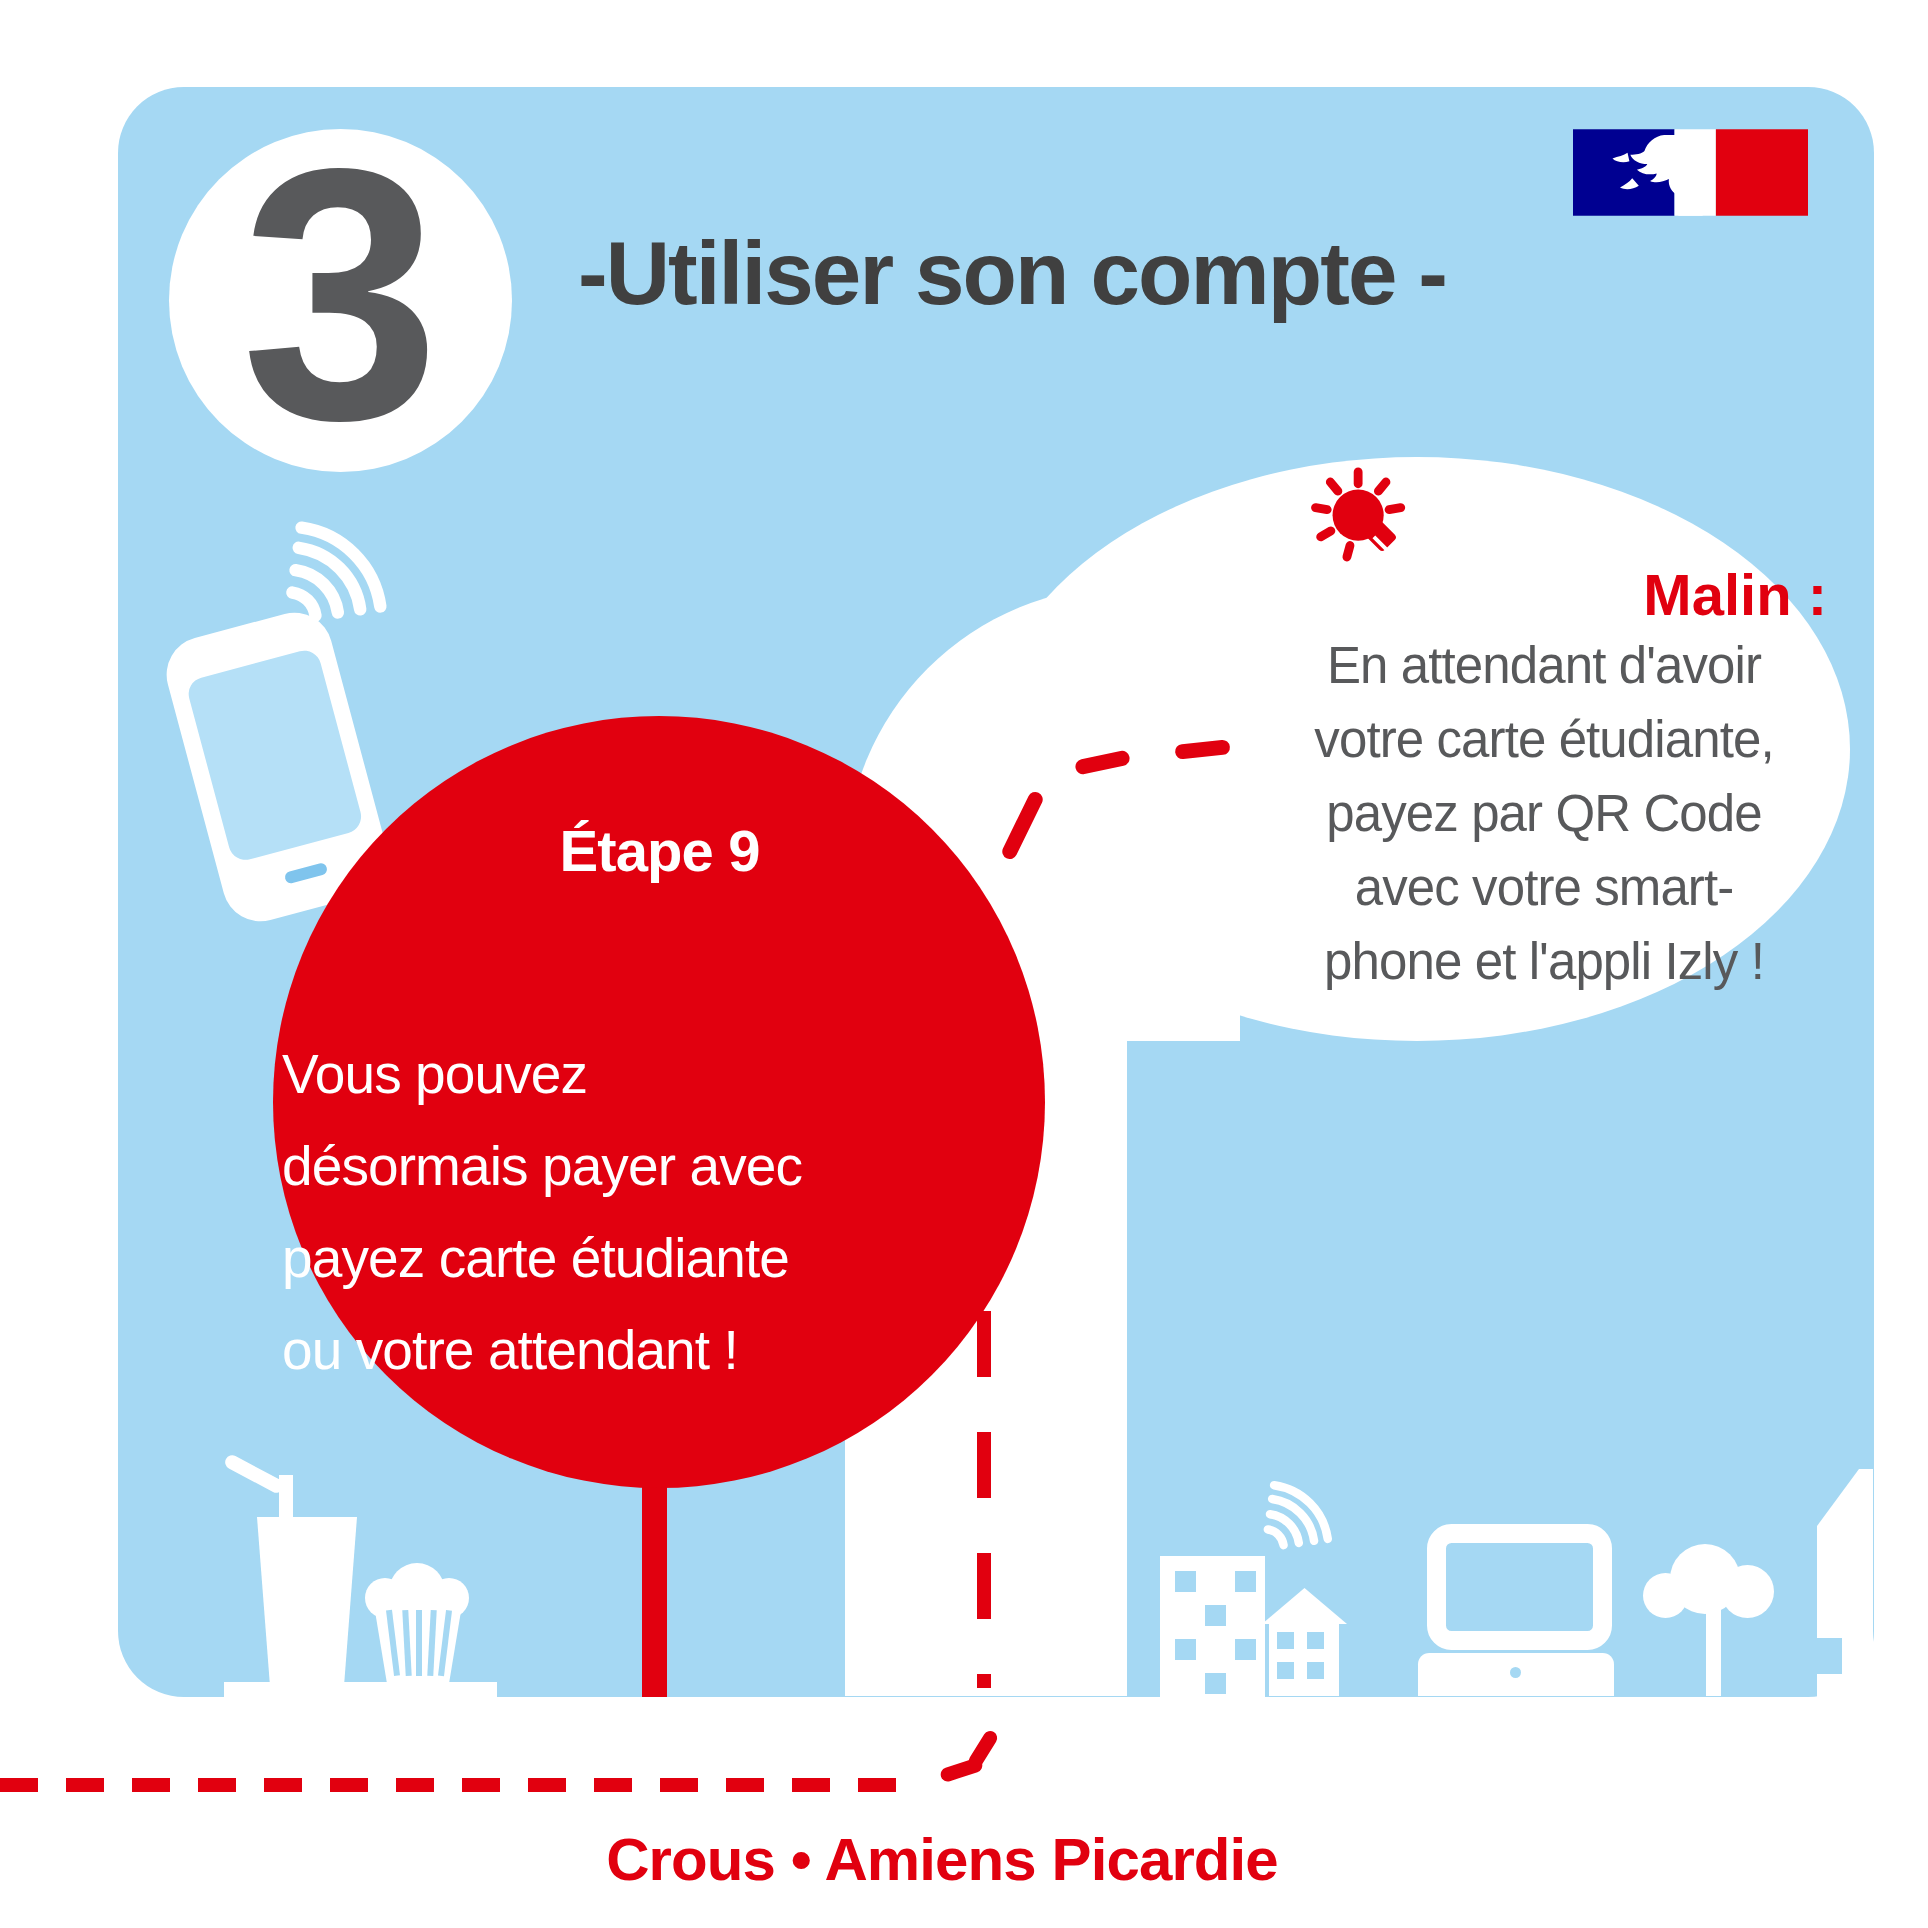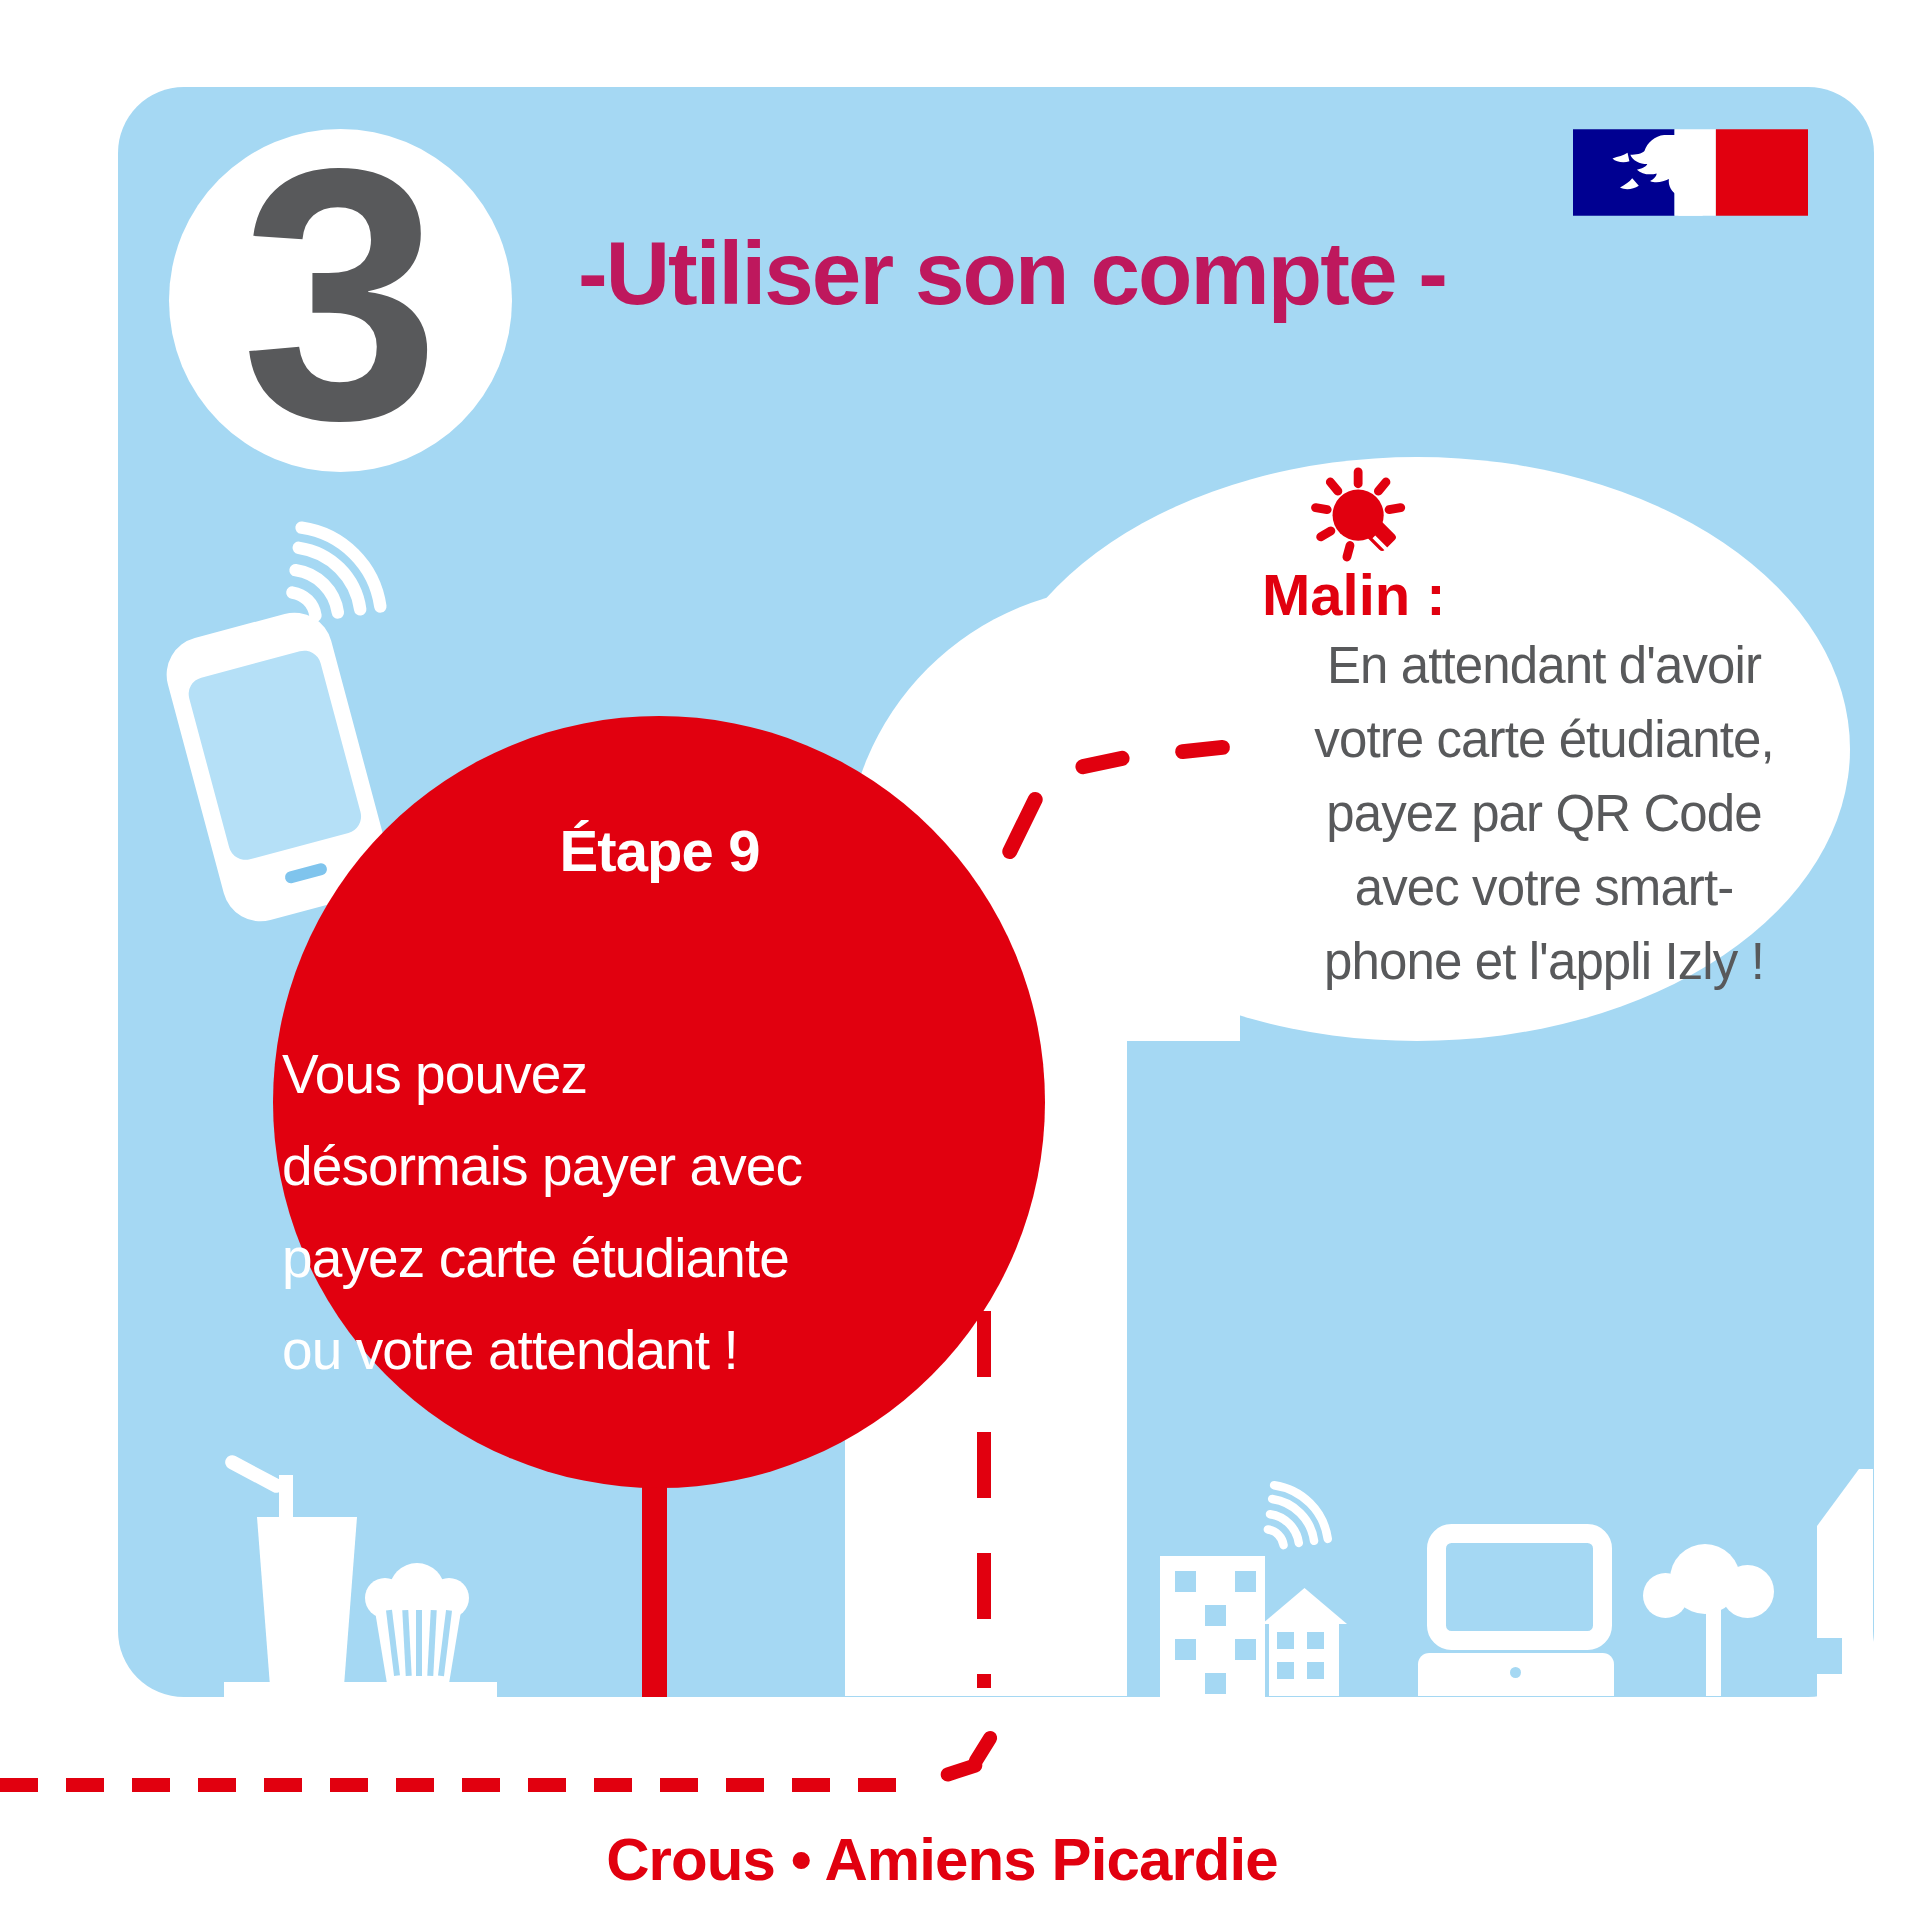--- a/index.html
+++ b/index.html
@@ -10,40 +10,40 @@
   
   .card{left:118px;top:87px;width:1756px;height:1610px;background:#a5d8f3;border-radius:66px;}
 
   
   .num-circle{left:169px;top:129px;width:343px;height:343px;background:#ffffff;border-radius:50%;
               display:flex;align-items:center;justify-content:center;}
   .num{font-size:358px;font-weight:700;color:#58595b;line-height:1;padding-bottom:13px;}
 
   
   .title{left:513px;top:222px;width:998px;text-align:center;font-size:89px;font-weight:700;
-         color:#be185d;letter-spacing:-1.9px;white-space:nowrap;}
+         color:#404040;letter-spacing:-1.9px;white-space:nowrap;}
 
   
   .flag{left:1573px;top:129px;width:235px;height:87px;}
 
   
   .bubble{left:984px;top:457px;width:866px;height:584px;background:#ffffff;border-radius:50%;}
   .elbow{left:845px;top:586px;width:395px;height:455px;background:#ffffff;border-top-left-radius:282px;}
   .pipe{left:845px;top:847px;width:282px;height:849px;background:#ffffff;}
 
   
   .red-circle{left:273px;top:716px;width:772px;height:772px;background:#e1000f;border-radius:50%;}
   .stem{left:642px;top:1469px;width:24.5px;height:228px;background:#e1000f;}
   .etape-heading{left:377px;top:817px;width:565px;text-align:center;color:#ffffff;
                  font-size:58px;font-weight:700;letter-spacing:-0.9px;}
   .etape-lines{left:282px;top:1028px;width:753px;text-align:left;color:#ffffff;
                font-size:55px;font-weight:400;line-height:92px;letter-spacing:-0.9px;}
 
   
-  .tip-heading{left:1262px;top:561px;width:565px;text-align:left;color:#e1000f;
+  .tip-heading{left:1262px;top:561px;width:565px;text-align:right;color:#e1000f;
                font-size:58px;font-weight:700;}
   .tip-lines{left:1111px;top:629px;width:866px;text-align:center;color:#58595b;
              font-size:51px;font-weight:400;line-height:74px;letter-spacing:-0.9px;}
 
   
   .dash{background:#e1000f;border-radius:7.5px;}
   .hline{left:0;top:1778px;width:902px;height:14px;
          background:repeating-linear-gradient(to right,#e1000f 0 38px,transparent 38px 66px);}
   .vline{left:977px;top:1311px;width:14px;height:377px;
          background:repeating-linear-gradient(to bottom,#e1000f 0 66px,transparent 66px 121px);}

